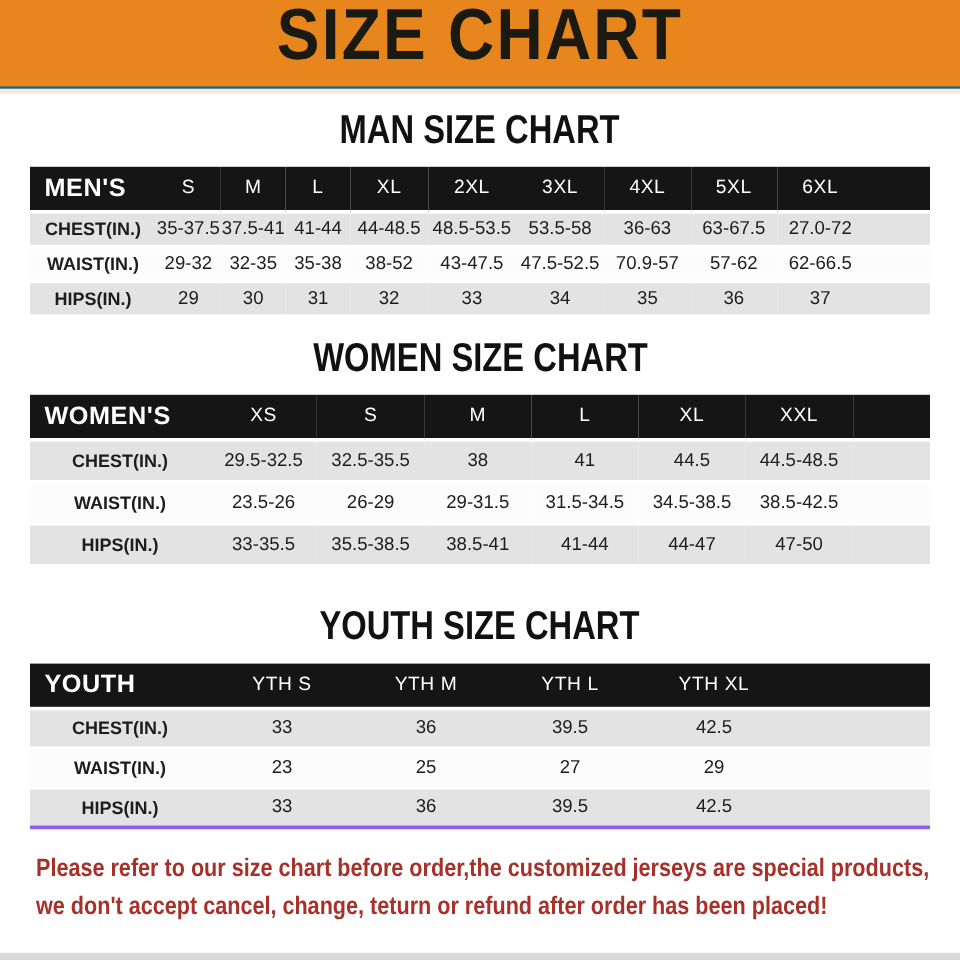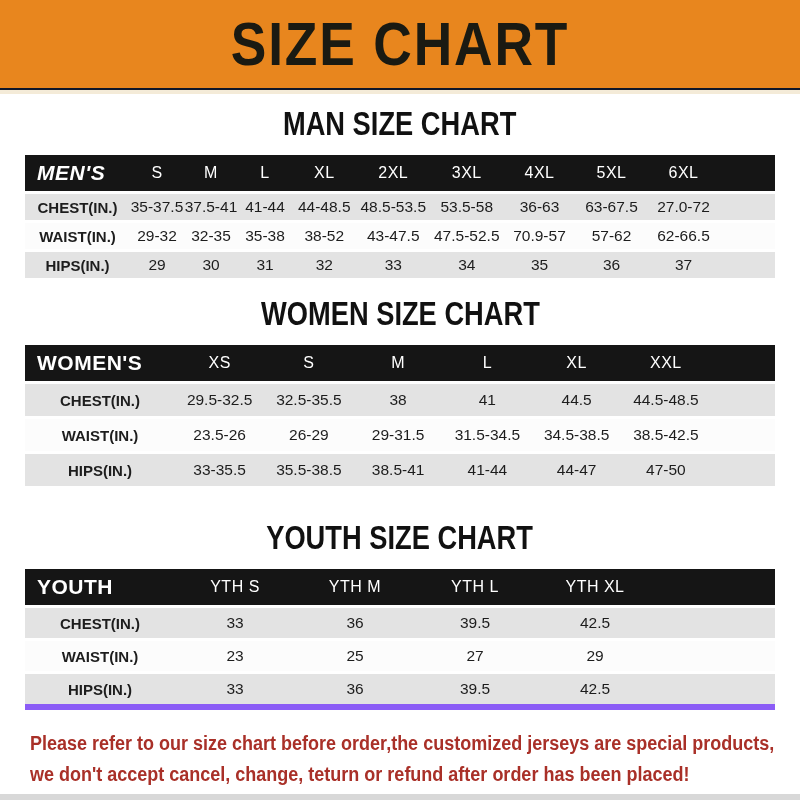--- a/index.html
+++ b/index.html
@@ -15,24 +15,24 @@
   *{margin:0;padding:0;box-sizing:border-box;}
   html,body{width:800px;height:800px;}
   body{
     background:#FFFFFF;
     font-family:"Liberation Sans","DejaVu Sans",sans-serif;
     position:relative;
     overflow:hidden;
   }
   
   .banner{
-    height:90px;
+    height:74px;
     background:var(--banner-bg);
-    display:flex;align-items:center;justify-content:center;
-    border-bottom:2px solid #0f172a;
+    display:flex;align-items:flex-start;justify-content:center;
+    border-bottom:2px solid #0369a1;
   }
   .banner-title{
     font-size:58px;font-weight:700;color:var(--banner-text);
     letter-spacing:2px;line-height:1;
     display:inline-block;transform:scale(0.92,1.04);
     white-space:nowrap;
   }
   .banner-strip{height:4px;background:#F4EBD8;}
   
   h2.section-heading{text-align:center;line-height:1;}
@@ -60,42 +60,42 @@
   table.size-table tbody tr>*{
     border-top:3px solid #FFFFFF;
     text-align:center;vertical-align:middle;
     color:var(--cell-text);font-weight:400;
   }
   table.size-table tbody tr:nth-child(odd){background:var(--row-alt);}
   table.size-table tbody tr:nth-child(even){background:var(--row-base);}
   table.size-table tbody th.rowlabel{font-size:15px;font-weight:bold;}
   table.size-table tbody td{font-size:15.5px;}
   
-  .tbl-men thead th:nth-child(1){width:14%;font-style:italic;}
+  .tbl-men thead th:nth-child(1){width:14%;}
   .tbl-men thead th:nth-child(2),.tbl-men thead th:nth-child(3),.tbl-men thead th:nth-child(4){width:7.2%;}
   .tbl-men thead th:nth-child(5){width:8.6%;}
   .tbl-men thead th:nth-child(6),.tbl-men thead th:nth-child(7){width:9.8%;}
   .tbl-men thead th:nth-child(8),.tbl-men thead th:nth-child(9),.tbl-men thead th:nth-child(10){width:9.6%;}
   .tbl-men thead th:nth-child(11){width:7.4%;}
   .tbl-men tbody tr>*{padding:4px 0;}
   
   .tbl-women thead th:nth-child(1){width:20%;}
   .tbl-women thead th:nth-child(n+2):nth-child(-n+7){width:11.9%;}
   .tbl-women thead th:nth-child(8){width:8.6%;}
   .tbl-women thead th{padding:8px 0;}
   .tbl-women tbody tr>*{padding:7px 0;}
   .tbl-women tbody th.rowlabel,.tbl-women tbody td{font-size:16px;}
   
   .tbl-youth thead th:nth-child(1){width:20%;}
   .tbl-youth thead th:nth-child(n+2):nth-child(-n+5){width:16%;}
   .tbl-youth thead th:nth-child(6){width:16%;}
   .tbl-youth thead th{padding:9px 0;}
   .tbl-youth tbody tr>*{padding:6px 0;}
   .tbl-youth tbody th.rowlabel,.tbl-youth tbody td{font-size:16px;}
-  .tbl-youth{border-bottom:6px solid #8b5cf6;}
+  .tbl-youth{border-bottom:3px solid #8b5cf6;}
   
   .footer-note{margin:18px 0 0 30px;}
   .footer-line{
     display:block;color:var(--footer-text);
     font-size:20px;font-weight:700;line-height:31px;
     transform:scale(0.9,1.05);transform-origin:left center;
     white-space:nowrap;
   }
   .bottom-strip{
     position:absolute;bottom:0;left:0;width:100%;height:6px;

